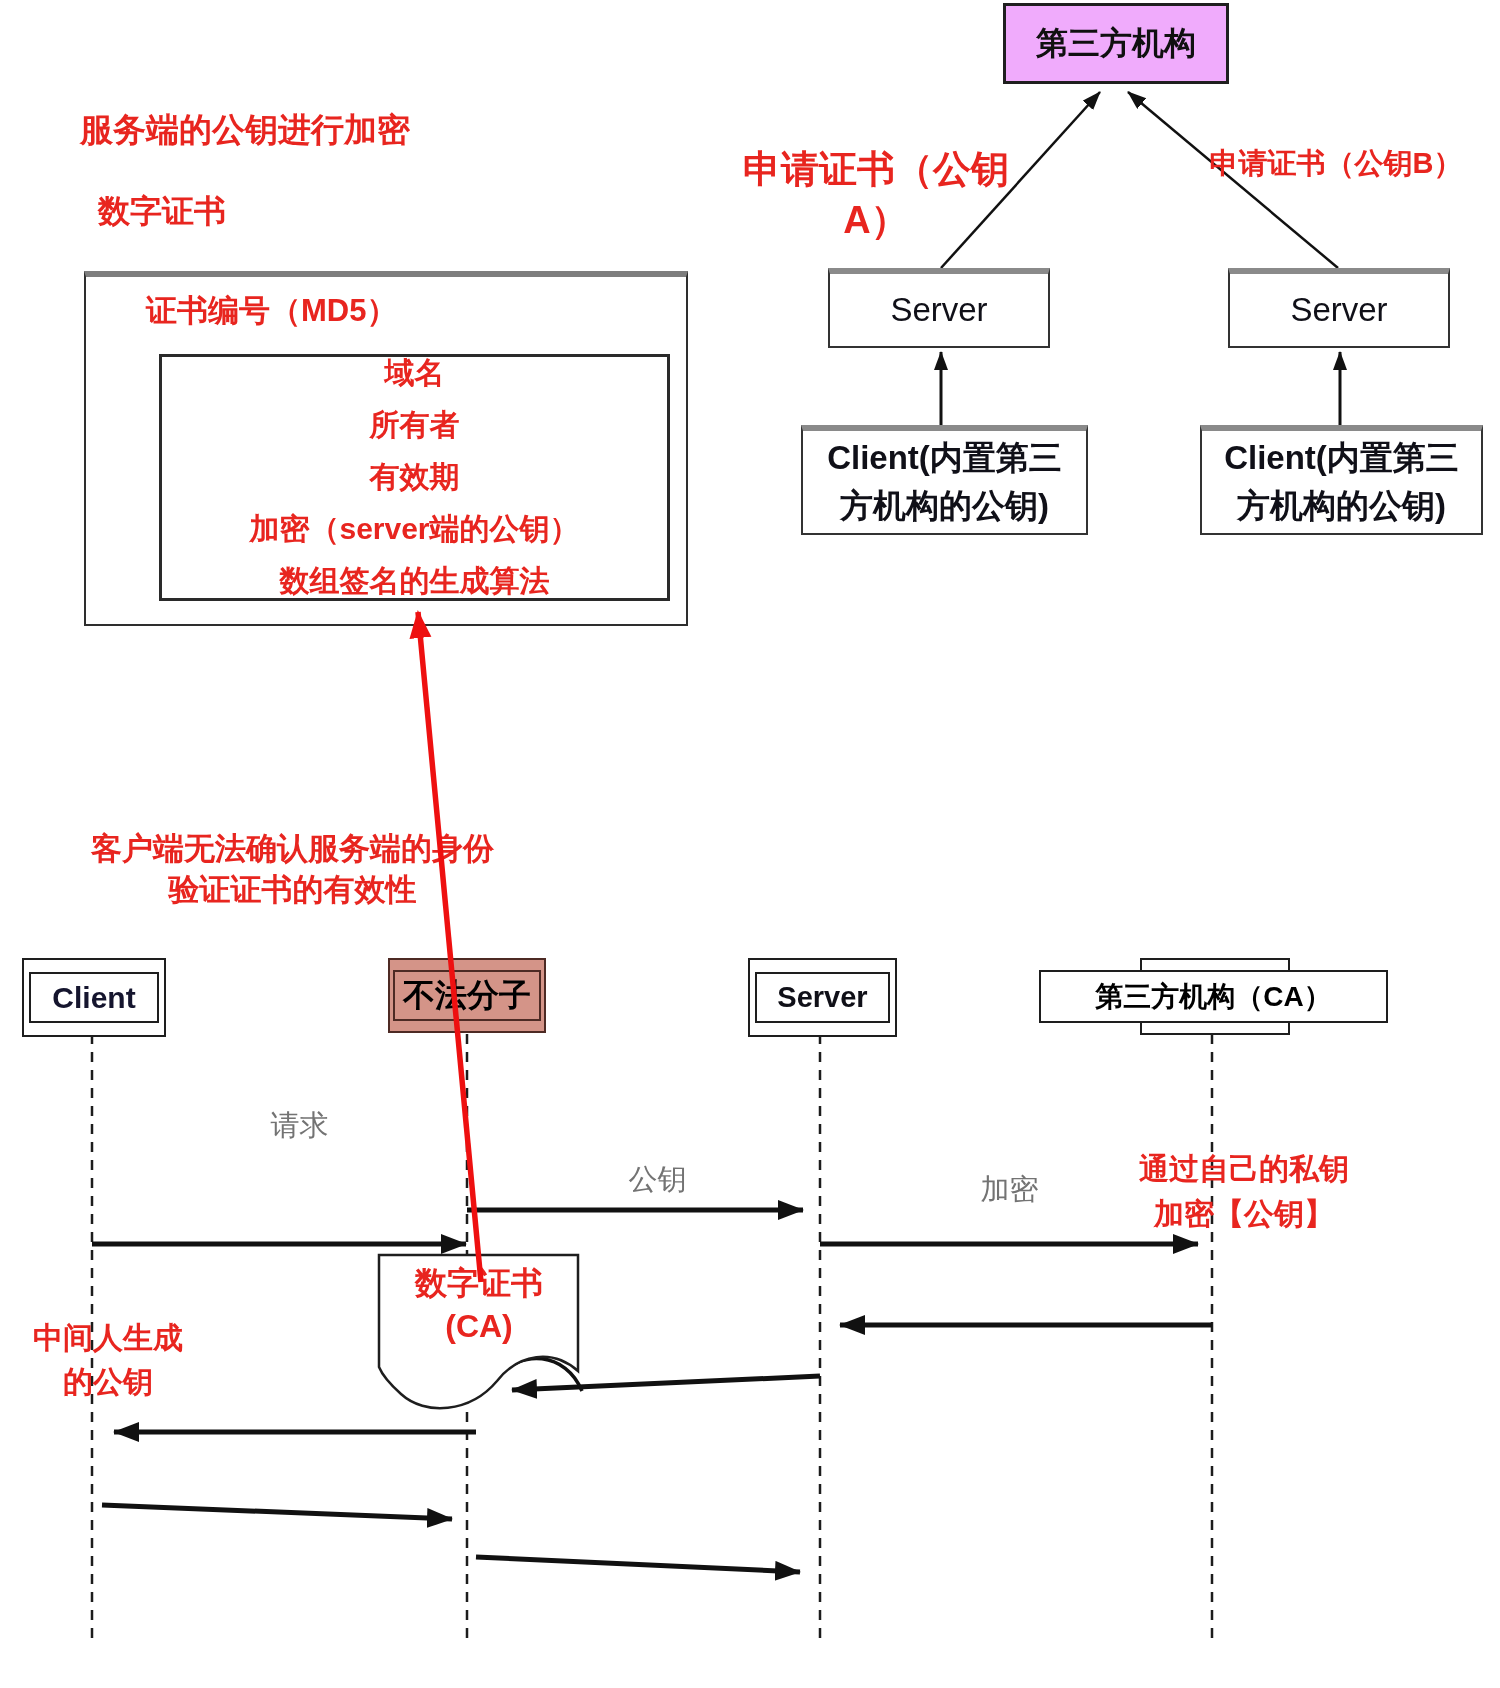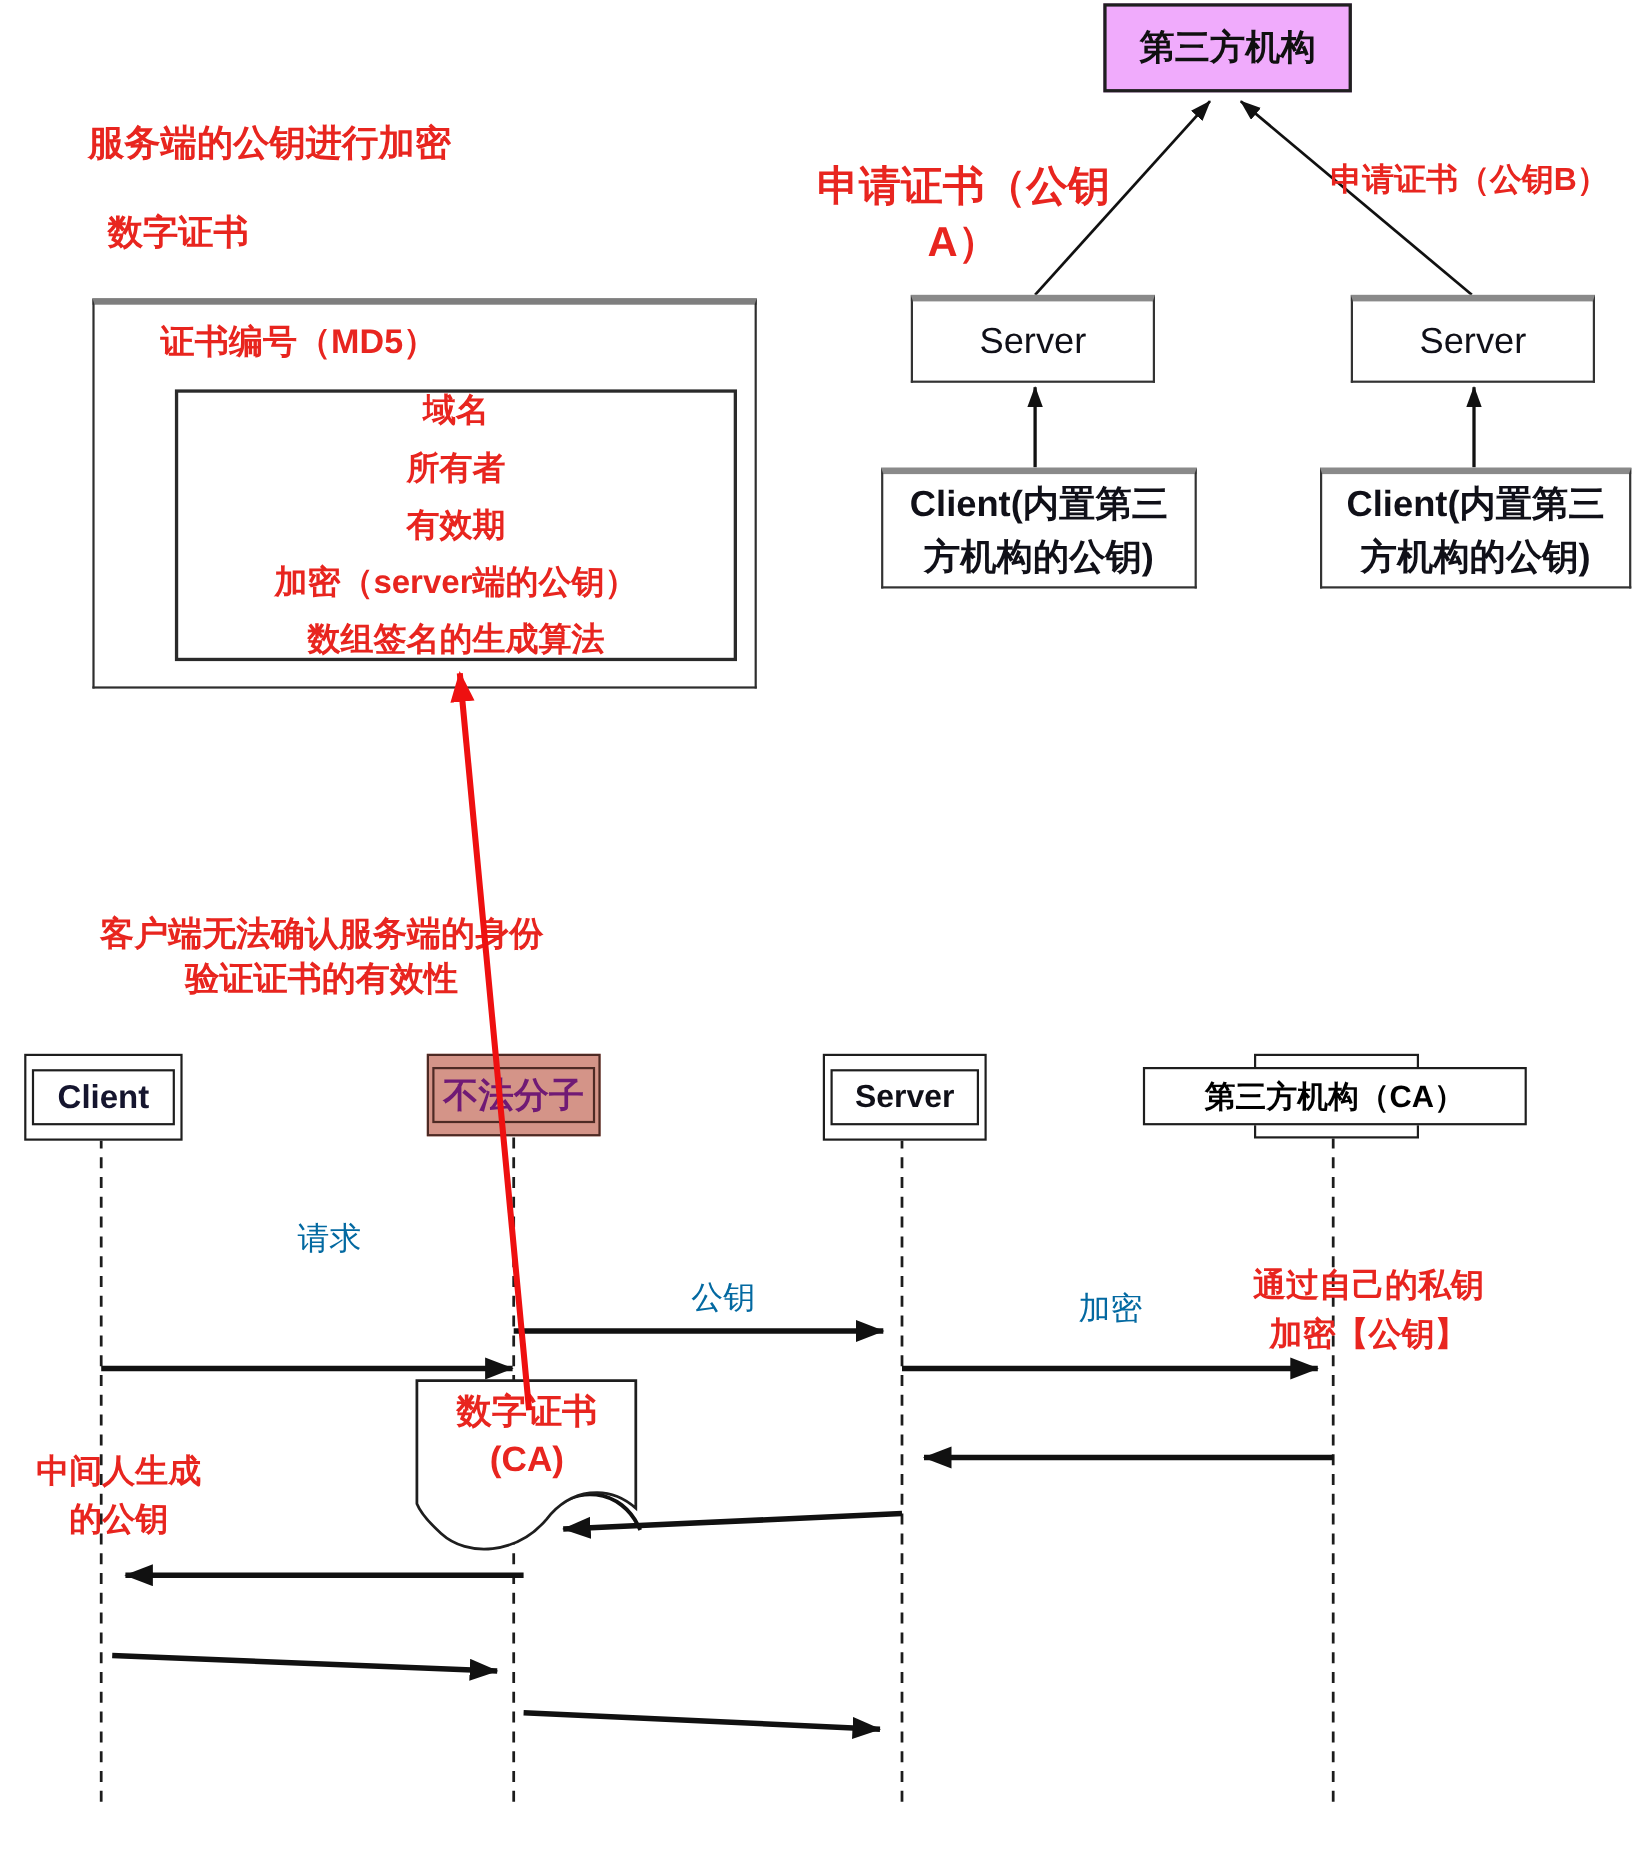--- a/index.html
+++ b/index.html
@@ -3,21 +3,21 @@
 <meta charset="utf-8">
 <style>
   html,body{margin:0;padding:0;background:#ffffff;}
   #canvas{
     position:relative;width:1500px;height:1688px;background:#ffffff;overflow:hidden;
     font-family:"Liberation Sans","DejaVu Sans",sans-serif;
   }
   .abs{position:absolute;}
   .ctr{text-align:center;}
   .red{color:#e8251f;font-weight:700;}
-  .blk{color:#0369a1;}
+  .blk{color:#737373;}
   svg.layer{position:absolute;left:0;top:0;pointer-events:none;}
   #base-layer{z-index:1;}
   #red-layer{z-index:3;}
   
   .outer-cert{border:2px solid #2e2e2e;border-top:6px solid #7e7e7e;background:#ffffff;}
   .inner-cert{border:3px solid #2a2a2a;background:#ffffff;display:flex;flex-direction:column;
     justify-content:center;align-items:center;gap:11px;font-size:30px;}
   
   .root-box{border:3px solid #1f1f1f;background:#f0abfc;display:flex;align-items:center;justify-content:center;
     font-size:32px;font-weight:700;color:#101010;}
@@ -117,21 +117,21 @@
   </div>
 
   <div class="abs head-outer" style="left:22px;top:958px;width:140px;height:75px;z-index:2;">
     <div class="head-main" style="font-size:30px;font-weight:700;color:#15152e;">
       <span>Client</span>
     </div>
   </div>
 
   <div class="abs attacker" style="left:388px;top:958px;width:158px;height:75px;z-index:2;">
     <div class="head-outer" style="position:absolute;inset:0;"></div>
-    <div class="head-main" style="font-size:32px;font-weight:700;color:#701a75;">
+    <div class="head-main" style="font-size:32px;font-weight:700;color:#000000;">
       <span>不法分子</span>
     </div>
   </div>
 
   <div class="abs head-outer" style="left:748px;top:958px;width:145px;height:75px;z-index:2;">
     <div class="head-main" style="font-size:29px;font-weight:700;color:#101018;">
       <span>Server</span>
     </div>
   </div>
 

